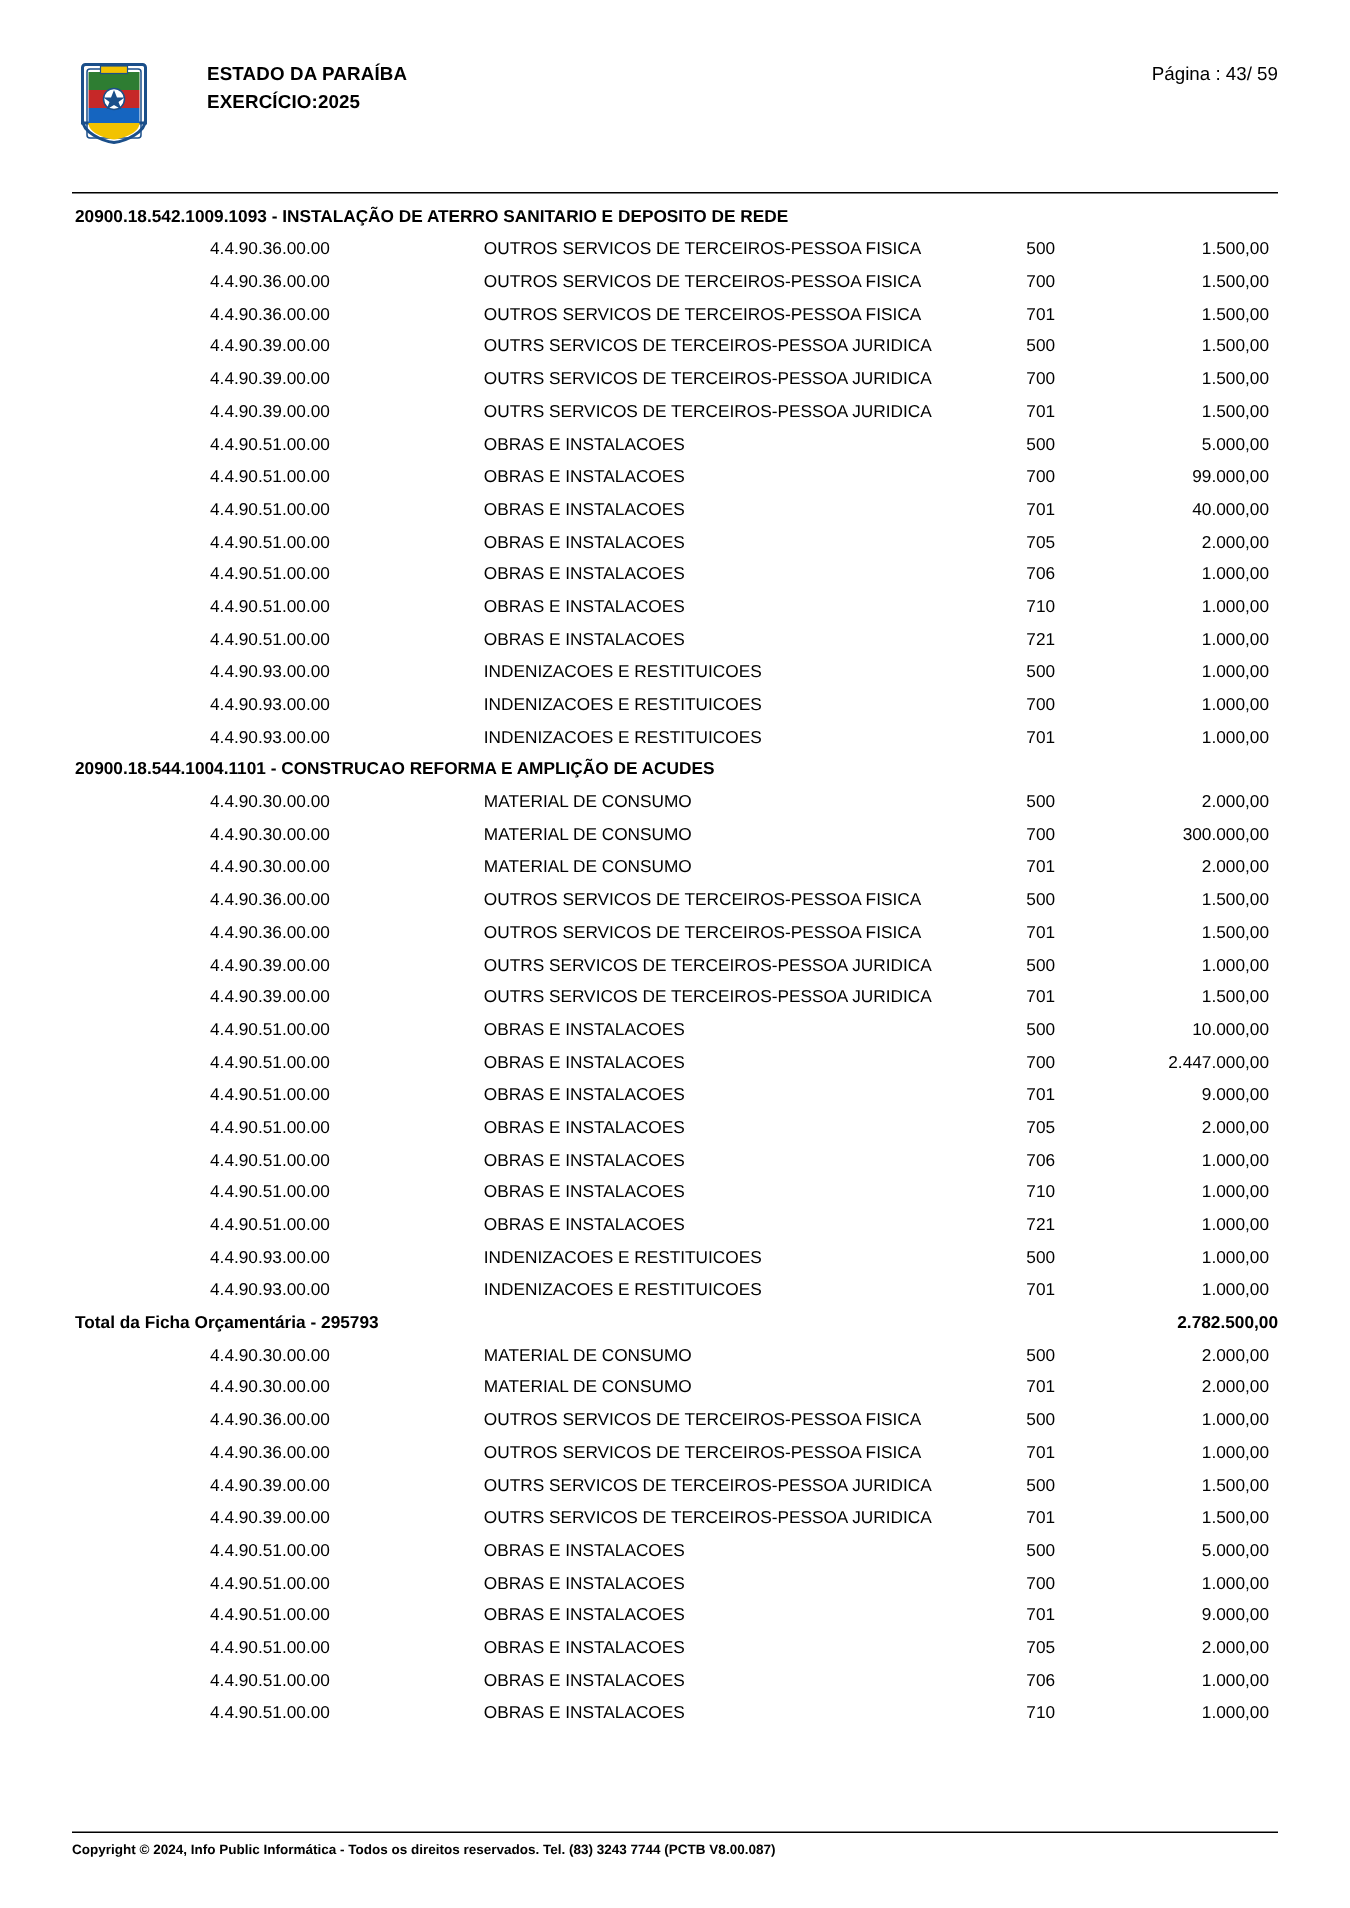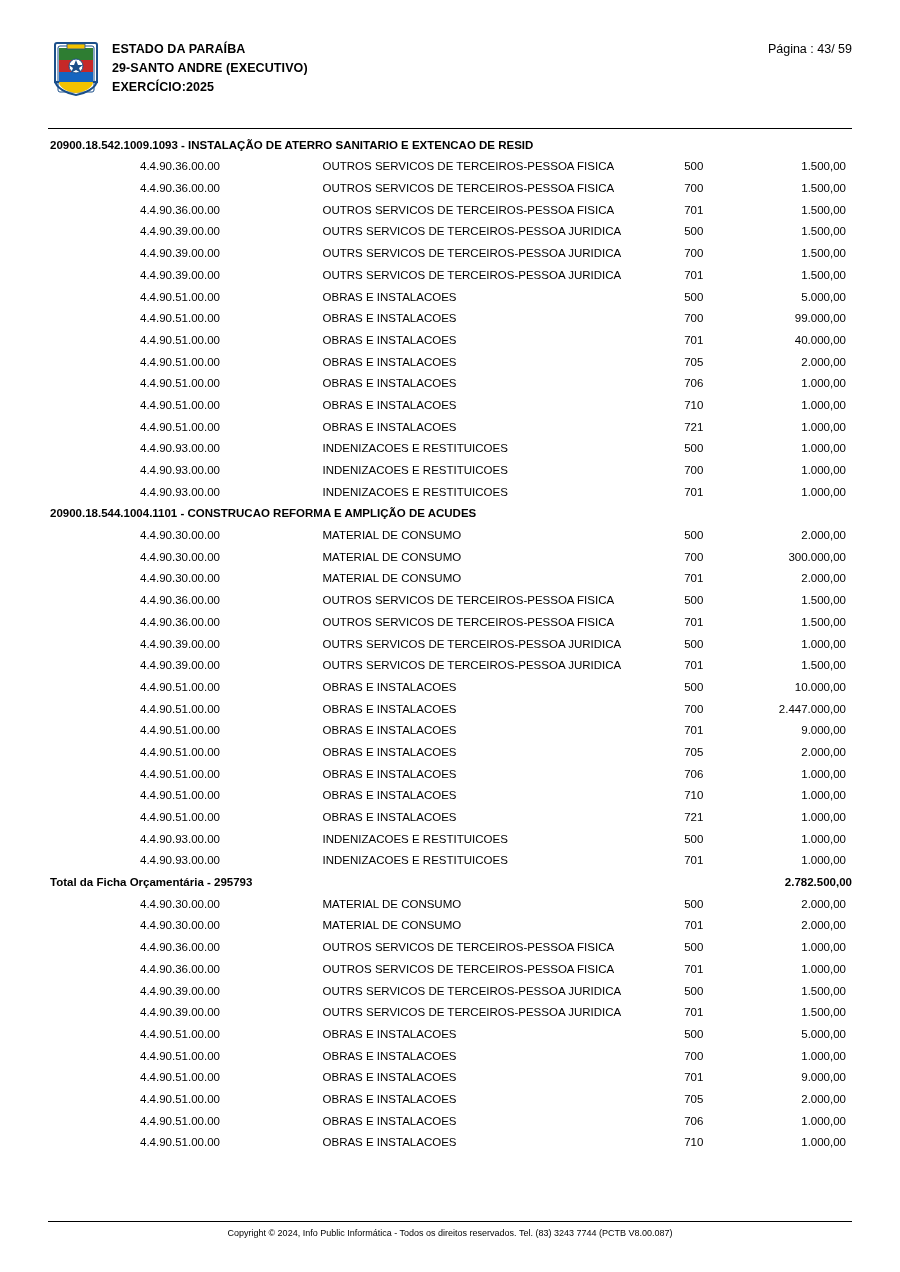--- a/index.html
+++ b/index.html
@@ -29,21 +29,21 @@
     height: 86px;
   }
   .crest {
     width: 44px;
     height: 54px;
     margin-left: 6px;
     margin-top: 4px;
     flex: 0 0 auto;
   }
   .header-text {
-    margin-left: 14px;
+    margin-left: 40px;
     margin-top: 2px;
   }
   .header-text div {
     font-size: 12.5px;
     font-weight: bold;
     line-height: 19px;
     letter-spacing: 0.1px;
   }
   .page-num {
     position: absolute;
@@ -113,23 +113,23 @@
     position: absolute;
     left: 48px;
     right: 48px;
     bottom: 34px;
   }
   .footer .rule {
     border-top: 1.6px solid #000;
     margin-bottom: 6px;
   }
   .footer-text {
-    text-align: center;
+    text-align: left;
     font-size: 9px;
-    font-weight: normal;
+    font-weight: bold;
   }
 </style>
 </head>
 <body>
 
 <div class="page">
 
   <div class="header">
     <div class="crest">
       <svg viewBox="0 0 44 54" width="44" height="54">
@@ -140,32 +140,31 @@
         <rect x="5" y="18" width="34" height="12" fill="#c62828"></rect>
         <rect x="5" y="30" width="34" height="10" fill="#1565c0"></rect>
         <path d="M5 40 C5 46 14 50 22 51 C30 50 39 46 39 40 Z" fill="#f2c200"></path>
         <circle cx="22" cy="24" r="7" fill="#ffffff" stroke="#1b4f8a" stroke-width="1"></circle>
         <path d="M22 18 L24 23 L29 23 L25 26 L27 31 L22 28 L17 31 L19 26 L15 23 L20 23 Z" fill="#1b4f8a"></path>
         <rect x="13" y="2" width="18" height="5" fill="#f2c200" stroke="#1b4f8a" stroke-width="0.8"></rect>
       </svg>
     </div>
     <div class="header-text">
       <div>ESTADO DA PARAÍBA</div>
-      <div>29-SANTO ANDRE (EXECUTIVO)</div>
       <div>EXERCÍCIO:2025</div>
     </div>
     <div class="page-num">Página : 43/ 59</div>
   </div>
 
   <div class="rule"></div>
 
   <table class="qdd">
     <tbody id="tbody">
         <tr class="group-row">
-          <td class="group-label" colspan="4">20900.18.542.1009.1093 - INSTALAÇÃO DE ATERRO SANITARIO E EXTENCAO DE RESID</td>
+          <td class="group-label" colspan="4">20900.18.542.1009.1093 - INSTALAÇÃO DE ATERRO SANITARIO E DEPOSITO DE REDE</td>
         </tr>
         <tr>
           <td class="c-code">4.4.90.36.00.00</td>
           <td class="c-desc">OUTROS SERVICOS DE TERCEIROS-PESSOA FISICA</td>
           <td class="c-font">500</td>
           <td class="c-val">1.500,00</td>
         </tr>
         <tr>
           <td class="c-code">4.4.90.36.00.00</td>
           <td class="c-desc">OUTROS SERVICOS DE TERCEIROS-PESSOA FISICA</td>

